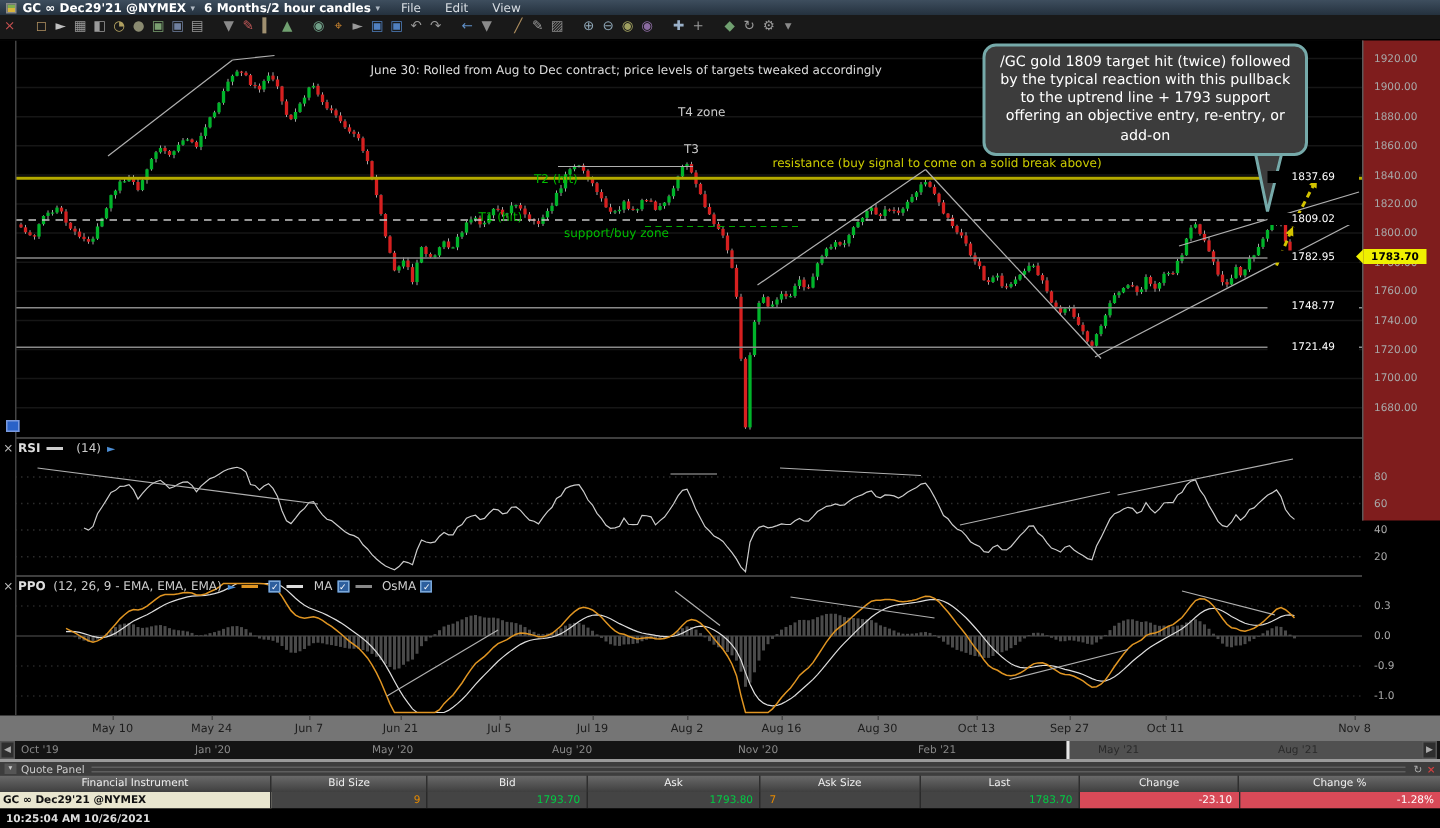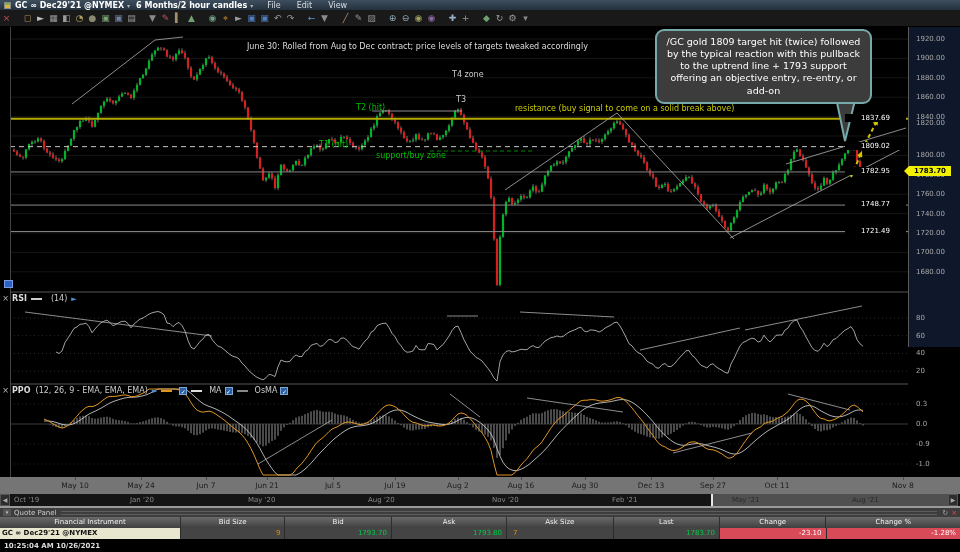--- a/index.html
+++ b/index.html
@@ -21,21 +21,21 @@
   #toolbar{position:absolute;left:0;top:10px;width:960px;height:17px;background:#191919;
     border-bottom:1px solid #000;display:flex;align-items:center;}
   .tool-ico{display:inline-block;width:13px;text-align:center;font-size:9px;line-height:16px;}
 
   
   #chartwrap{position:absolute;left:0;top:27px;width:960px;height:450px;background:#000;}
   #csvg{position:absolute;left:10px;top:0;z-index:1;}
   #labels-layer{position:absolute;left:0;top:0;width:960px;height:450px;z-index:2;pointer-events:none;}
   .chart-label{position:absolute;white-space:nowrap;}
   .lvl-label{position:absolute;background:#000;color:#fff;font-size:7px;padding:0 16px;}
-  #axis{position:absolute;left:908px;top:0;width:52px;height:320px;background:#0f172a;
+  #axis{position:absolute;left:908px;top:0;width:52px;height:320px;background:#7f1d1d;
     border-left:1px solid #5a5a5a;z-index:3;}
   .ytick{position:absolute;left:7px;font-size:7px;color:#a8a8a8;white-space:nowrap;}
   #price-tag{position:absolute;left:0;width:42px;height:10px;background:#f0f000;color:#000;
     font-size:7px;font-weight:bold;text-align:center;line-height:10px;}
   #price-tag:before{content:"";position:absolute;left:-5px;top:0;border-top:5px solid transparent;
     border-bottom:5px solid transparent;border-right:5px solid #f0f000;}
   #bubble{position:absolute;left:655px;top:2px;width:217px;z-index:5;background:#3c3c3c;
     border:2px solid #76aaaa;border-radius:9px;color:#fff;font-size:9.5px;line-height:1.28;
     text-align:center;padding:5px 8px;}
   .pane-x{position:absolute;left:1px;width:9px;height:9px;color:#bbb;font-size:8px;
@@ -1045,21 +1045,21 @@
         <polygon points="868,92 867.7160906236049,98.61508847000515 862.7476765366912,96.03151314481" fill="#d4c400"></polygon>
         <polygon points="824,61 848,61 835,114" fill="#3c3c3c" stroke="#76aaaa" stroke-width="2"></polygon>
         <line x1="0" y1="265" x2="898" y2="265" stroke="#555"></line>
         <line x1="0" y1="357" x2="898" y2="357" stroke="#555"></line>
         <line x1="0.5" y1="0" x2="0.5" y2="450" stroke="#444"></line>
       </svg>
     <div id="labels-layer">
         <div class="chart-label" style="left: 247px; top: 15px; color: rgb(221, 221, 221); font-size: 8px;">June 30: Rolled from Aug to Dec contract; price levels of targets tweaked accordingly</div>
         <div class="chart-label" style="left: 452px; top: 43px; color: rgb(204, 204, 204); font-size: 8px;">T4 zone</div>
         <div class="chart-label" style="left: 456px; top: 68px; color: rgb(204, 204, 204); font-size: 8px;">T3</div>
-        <div class="chart-label" style="left: 356px; top: 76px; color: rgb(0, 187, 0); font-size: 8px;">T2 (hit)</div>
+        <div class="chart-label" style="left: 356px; top: 88px; color: rgb(0, 187, 0); font-size: 8px;">T2 (hit)</div>
         <div class="chart-label" style="left: 319px; top: 113px; color: rgb(0, 187, 0); font-size: 8px;">T1 (hit)</div>
         <div class="chart-label" style="left: 376px; top: 124px; color: rgb(0, 187, 0); font-size: 8px;">support/buy zone</div>
         <div class="chart-label" style="left: 515px; top: 77px; color: rgb(204, 204, 0); font-size: 8px;">resistance (buy signal to come on a solid break above)</div>
         <div class="lvl-label" style="right: 54px; top: 86.8407px;">1837.69</div>
         <div class="lvl-label" style="right: 54px; top: 114.651px;">1809.02</div>
         <div class="lvl-label" style="right: 54px; top: 139.938px;">1782.95</div>
         <div class="lvl-label" style="right: 54px; top: 173.093px;">1748.77</div>
         <div class="lvl-label" style="right: 54px; top: 199.555px;">1721.49</div>
       </div>
 
@@ -1086,21 +1086,21 @@
       <span class="cb">✓</span>
     </div>
 
     <div id="mini-blue-icon"></div>
     <div id="axis">
         <div class="ytick" style="top: 8px;">1920.00</div>
         <div class="ytick" style="top: 27.4px;">1900.00</div>
         <div class="ytick" style="top: 46.8px;">1880.00</div>
         <div class="ytick" style="top: 66.2px;">1860.00</div>
         <div class="ytick" style="top: 85.6px;">1840.00</div>
-        <div class="ytick" style="top: 92px;">1820.00</div>
+        <div class="ytick" style="top: 105px;">1820.00</div>
         <div class="ytick" style="top: 124.4px;">1800.00</div>
         <div class="ytick" style="top: 143.8px;">1780.00</div>
         <div class="ytick" style="top: 163.2px;">1760.00</div>
         <div class="ytick" style="top: 182.6px;">1740.00</div>
         <div class="ytick" style="top: 202px;">1720.00</div>
         <div class="ytick" style="top: 221.4px;">1700.00</div>
         <div class="ytick" style="top: 240.8px;">1680.00</div>
         <div class="ytick" style="top: 287px;">80</div>
         <div class="ytick" style="top: 304.7px;">60</div>
         <div class="ytick" style="top: 322.4px;">40</div>
@@ -1127,21 +1127,21 @@
       <div class="dlabel" style="left: 333px;">Jul 5</div>
       <div class="dtick" style="left: 395px;"></div>
       <div class="dlabel" style="left: 395px;">Jul 19</div>
       <div class="dtick" style="left: 458px;"></div>
       <div class="dlabel" style="left: 458px;">Aug 2</div>
       <div class="dtick" style="left: 521px;"></div>
       <div class="dlabel" style="left: 521px;">Aug 16</div>
       <div class="dtick" style="left: 585px;"></div>
       <div class="dlabel" style="left: 585px;">Aug 30</div>
       <div class="dtick" style="left: 651px;"></div>
-      <div class="dlabel" style="left: 651px;">Dec 13</div>
+      <div class="dlabel" style="left: 651px;">Oct 13</div>
       <div class="dtick" style="left: 713px;"></div>
       <div class="dlabel" style="left: 713px;">Sep 27</div>
       <div class="dtick" style="left: 777px;"></div>
       <div class="dlabel" style="left: 777px;">Oct 11</div>
       <div class="dtick" style="left: 903px;"></div>
       <div class="dlabel" style="left: 903px;">Nov 8</div>
     </div>
 
   <div id="scrollband">
     <div id="scroll-thumb"></div>

